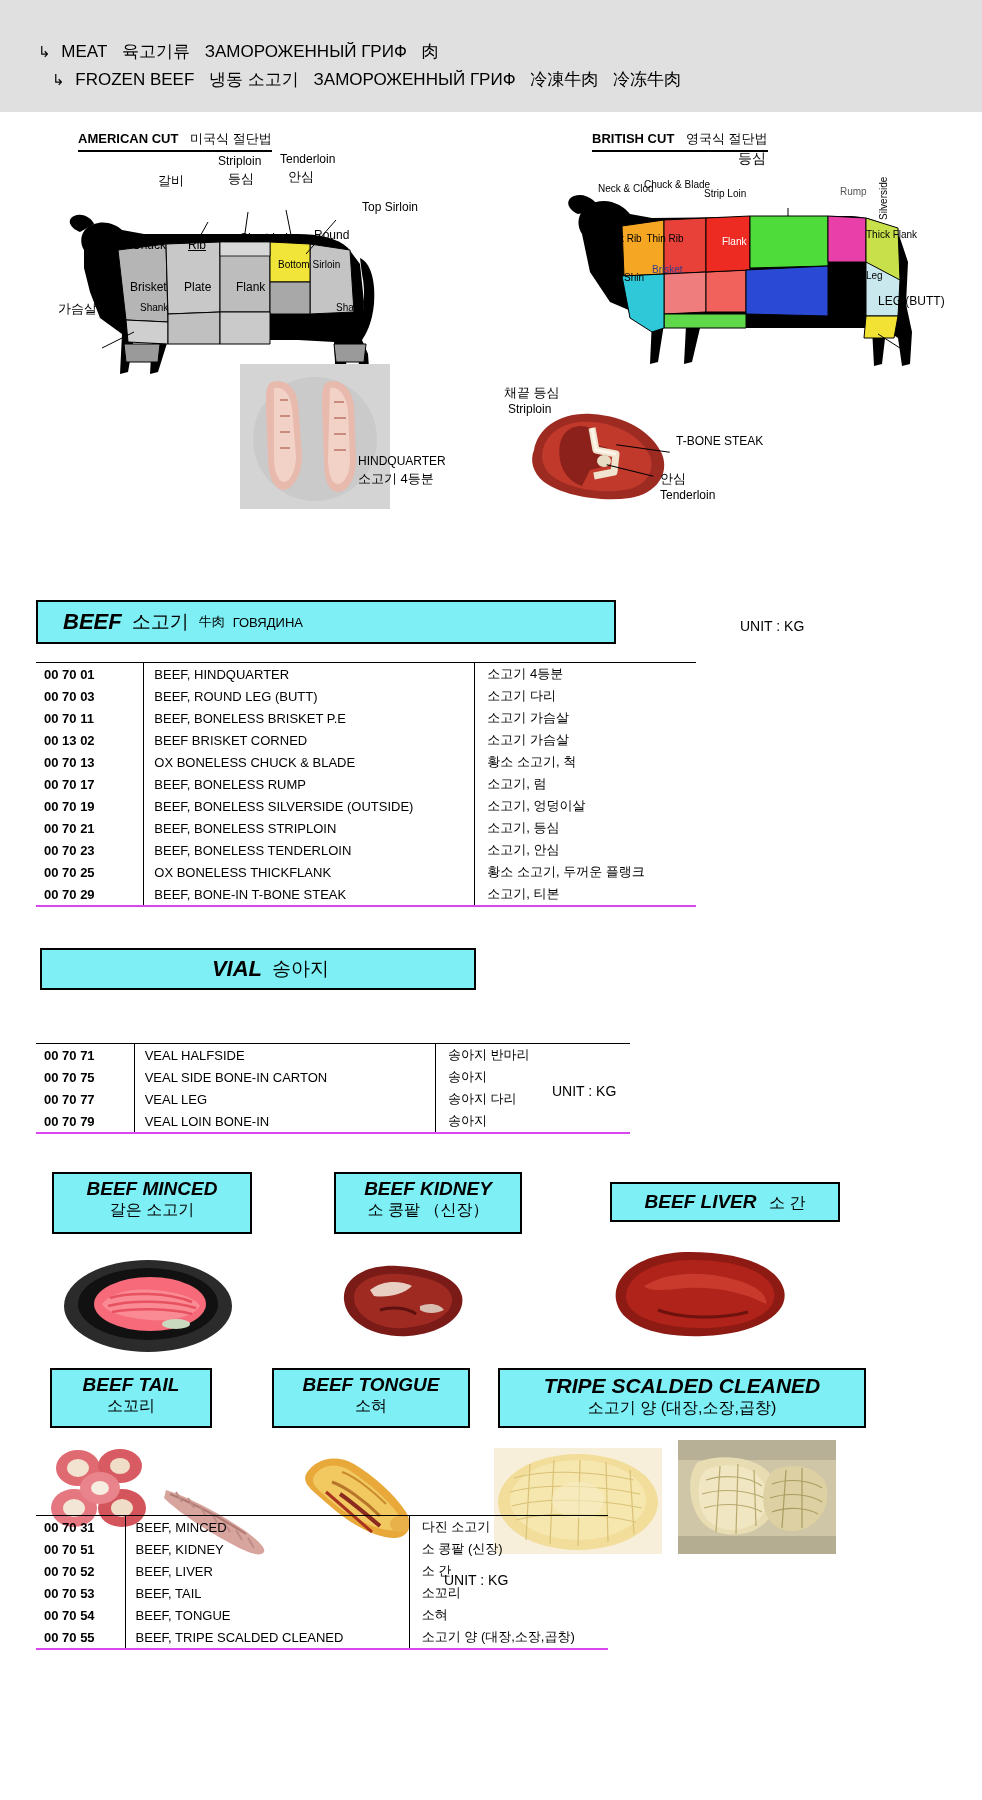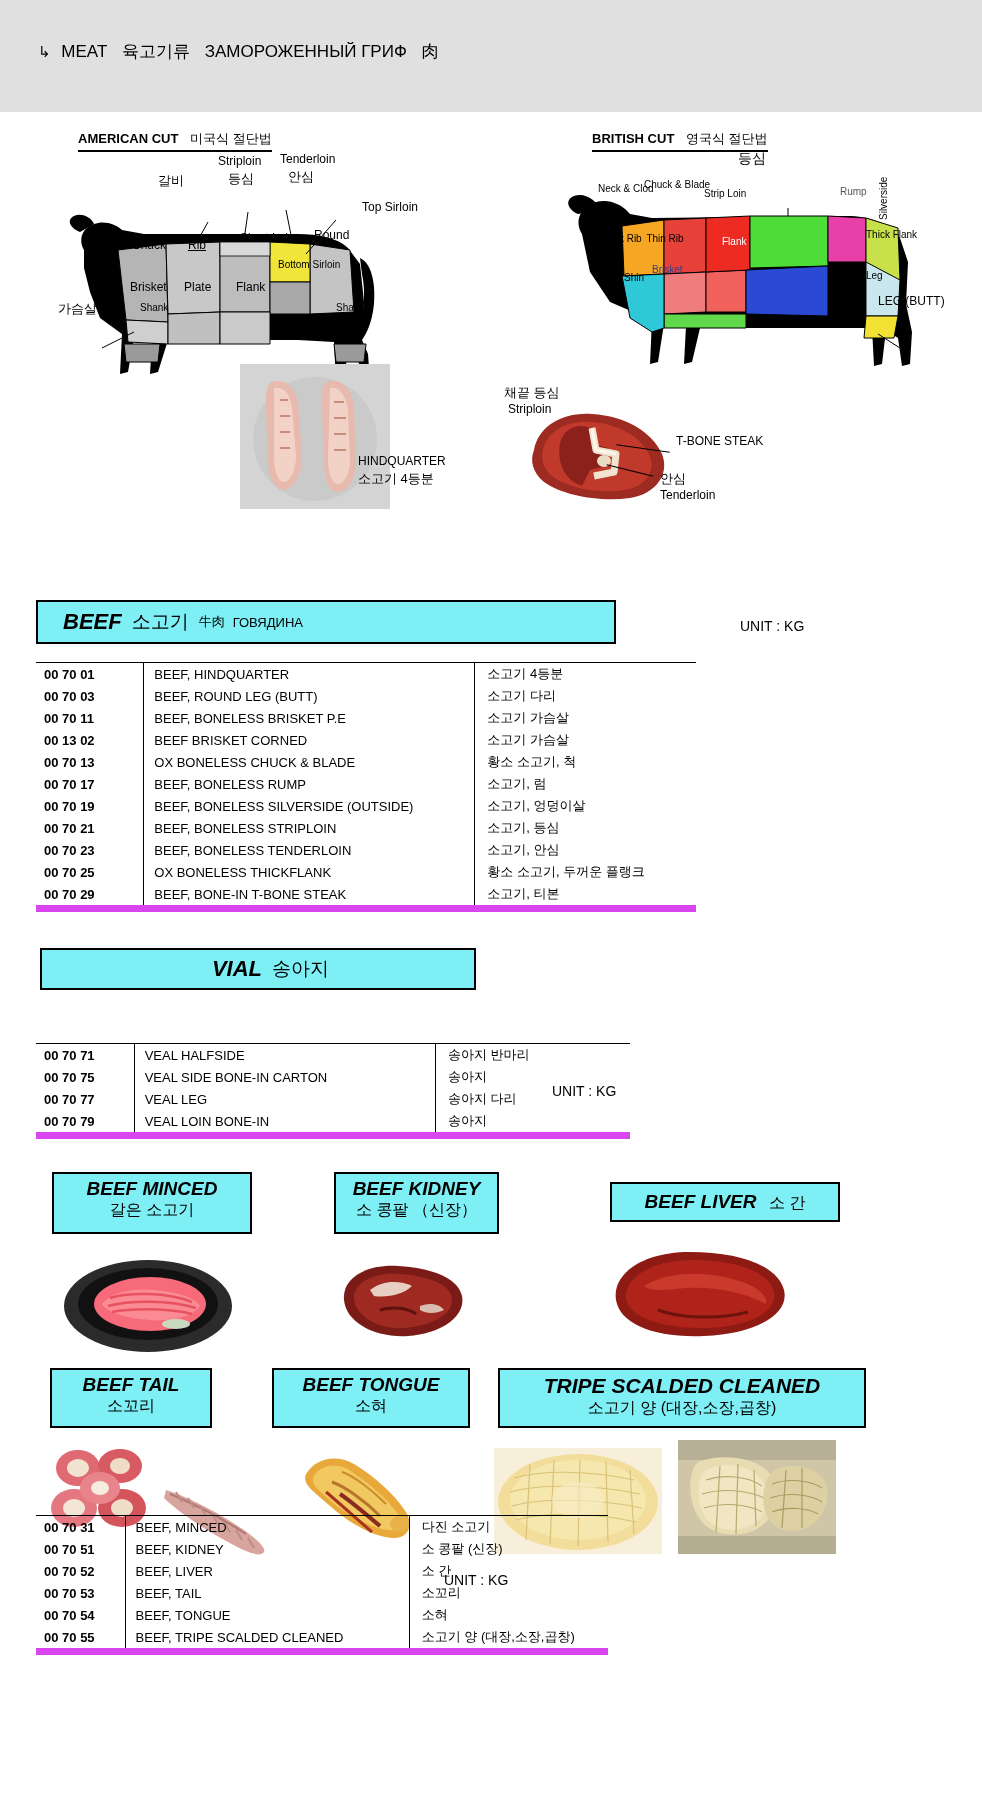--- a/index.html
+++ b/index.html
@@ -149,21 +149,21 @@
   }
   .tbl td.code {
     font-weight: bold;
     font-size: 13px;
     width: 92px;
     padding-left: 8px;
   }
   .tbl td.en { border-left: 1px solid #000; width: 310px; padding-left: 10px; }
   .tbl td.kr { border-left: 1px solid #000; width: 200px; padding-left: 12px; }
   .tbl-top { border-top: 1px solid #000; }
-  .tbl-bot { border-bottom: 7px solid #d946ef; }
+  .tbl-bot { border-bottom: 2px solid #d946ef; }
 
   .unit {
     position: absolute;
     font-size: 14px;
     white-space: nowrap;
   }
 
   
   .cardbox {
     position: absolute;
@@ -194,20 +194,28 @@
 </head>
 <body>
 
 <div class="header">
   <div class="hdr-line2">
     <span class="arrow">↳</span>
     <span>MEAT</span><span class="sp8"></span>
     <span>육고기류</span><span class="sp8"></span>
     <span>ЗАМОРОЖЕННЫЙ ГРИФ</span><span class="sp8"></span>
     <span>肉</span>
+  </div>
+  <div class="hdr-line3">
+    <span class="arrow">↳</span>
+    <span>FROZEN BEEF</span><span class="sp8"></span>
+    <span>냉동 소고기</span><span class="sp8"></span>
+    <span>ЗАМОРОЖЕННЫЙ ГРИФ</span><span class="sp8"></span>
+    <span>冷凍牛肉</span><span class="sp8"></span>
+    <span>冷冻牛肉</span>
   </div>
 </div>
 
 <div class="diagram-area">
 
   <div class="cut-title" style="left:78px; top:18px;text-align:right;">
     <span>AMERICAN CUT</span>
     <span class="kr">미국식 절단법</span>
   </div>
 
@@ -457,21 +465,21 @@
       <td class="en">VEAL LOIN BONE-IN</td>
       <td class="kr">송아지</td>
     </tr>
   </tbody>
 </table>
 
 <div class="cardbox" style="left:52px; top:1172px; width:200px; height:62px;">
   <span class="c-en">BEEF MINCED</span>
   <span class="c-kr">갈은 소고기</span>
 </div>
-<div class="cardbox" style="left:334px; top:1172px; width:165px; height:62px;">
+<div class="cardbox" style="left:334px; top:1172px; width:188px; height:62px;">
   <span class="c-en">BEEF KIDNEY</span>
   <span class="c-kr">소 콩팥 （신장）</span>
 </div>
 <div class="cardbox" style="left:610px; top:1182px; width:230px; height:40px; padding-top:7px;">
   <span class="c-en">BEEF LIVER</span>
   <span class="c-kr-inline">소 간</span>
 </div>
 
 <svg class="photo" style="left:58px; top:1248px; width:180px; height:108px;" viewBox="0 0 180 108">
   <rect width="180" height="108" fill="#ffffff"></rect>

